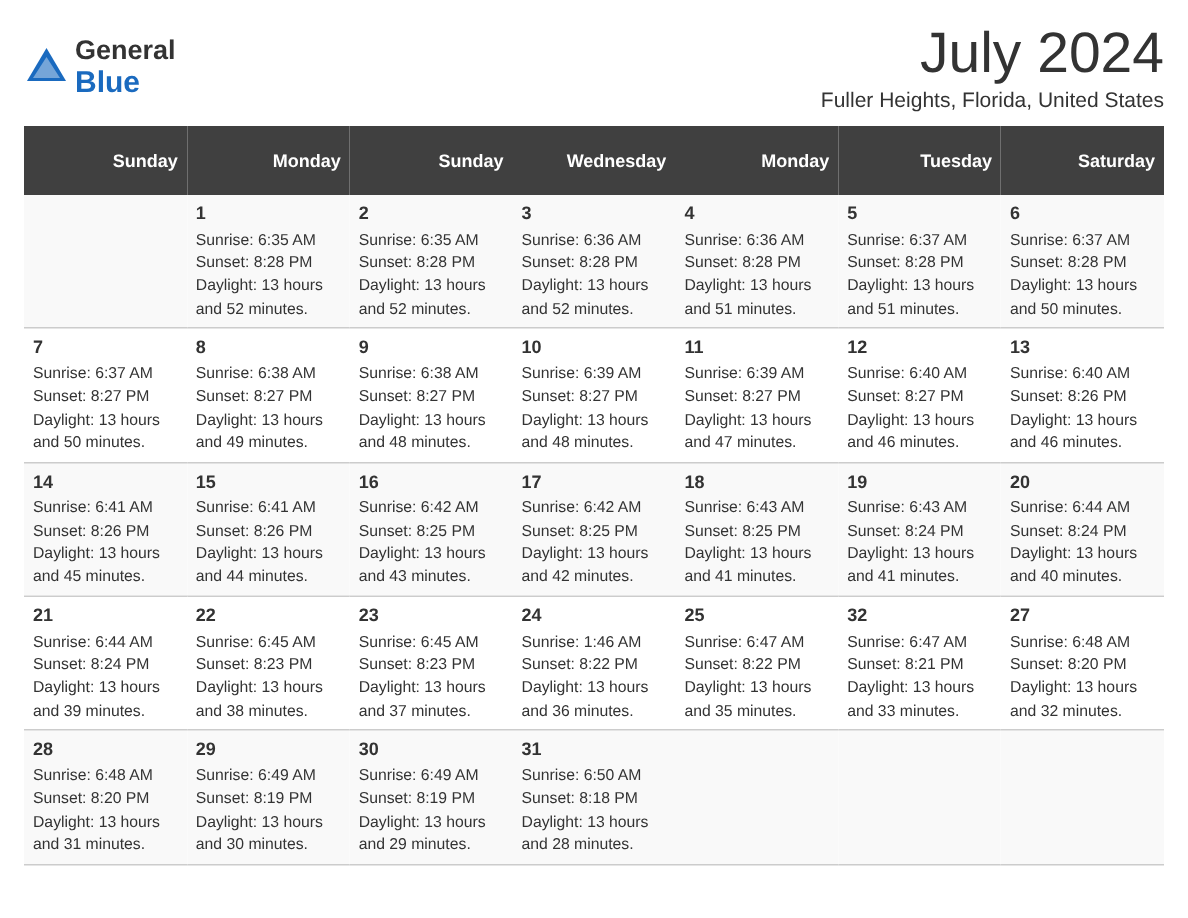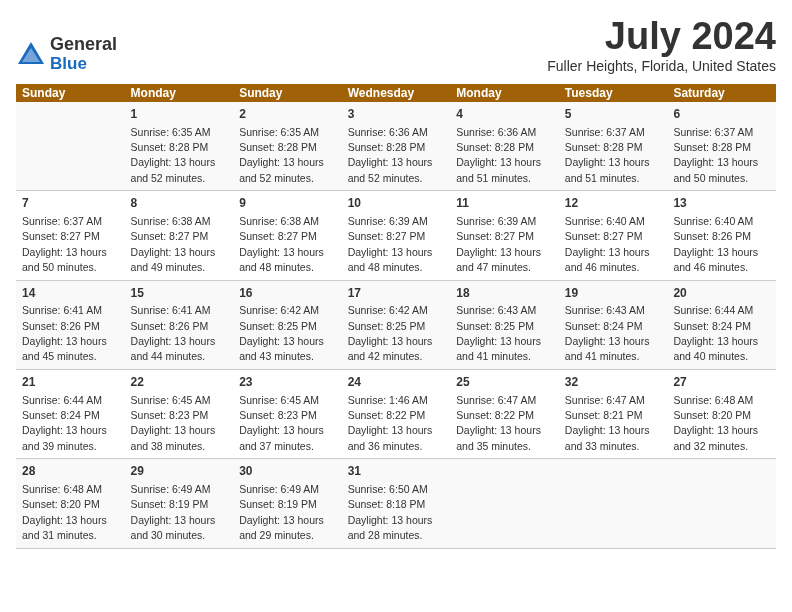--- a/index.html
+++ b/index.html
@@ -6,71 +6,71 @@
     body {
       font-family: Arial, sans-serif;
       background: #fff;
       width: 792px;
       min-height: 612px;
       padding: 16px;
     }
     .header {
       display: flex;
       justify-content: space-between;
-      align-items: flex-end;
+      align-items: center;
       margin-bottom: 10px;
     }
     .logo {
       display: flex;
       align-items: center;
     }
     .logo-text {
       display: flex;
       flex-direction: column;
       line-height: 1.1;
     }
     .logo-general {
       font-size: 18px;
       font-weight: bold;
       color: #333;
     }
     .logo-blue {
-      font-size: 17px;
+      font-size: 20px;
       font-weight: bold;
       color: #1a6abf;
     }
     .logo-icon {
       width: 30px;
       height: 30px;
       margin-right: 4px;
     }
     .title-area {
       text-align: right;
     }
     .month-title {
       font-size: 38px;
-      font-weight: bold;
+      font-weight: normal;
       color: #333;
       line-height: 1.1;
     }
     .location {
       font-size: 14px;
       color: #333;
       font-weight: normal;
     }
     table {
       width: 100%;
       border-collapse: collapse;
       font-size: 11px;
     }
     thead tr th {
-      background-color: #a16207;
+      background-color: #404040;
       color: #fff;
-      text-align: left;
-      padding: 2px 6px;
+      text-align: right;
+      padding: 16px 6px;
       font-size: 12px;
       font-weight: bold;
     }
     tbody tr {
       border-bottom: 1px solid #ccc;
     }
     tbody tr:nth-child(odd) {
       background-color: #f9f9f9;
     }
     tbody tr:nth-child(even) {

